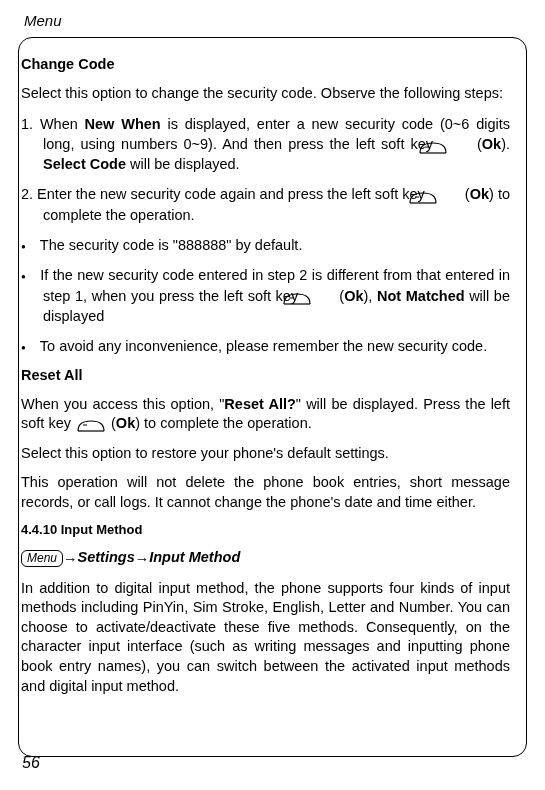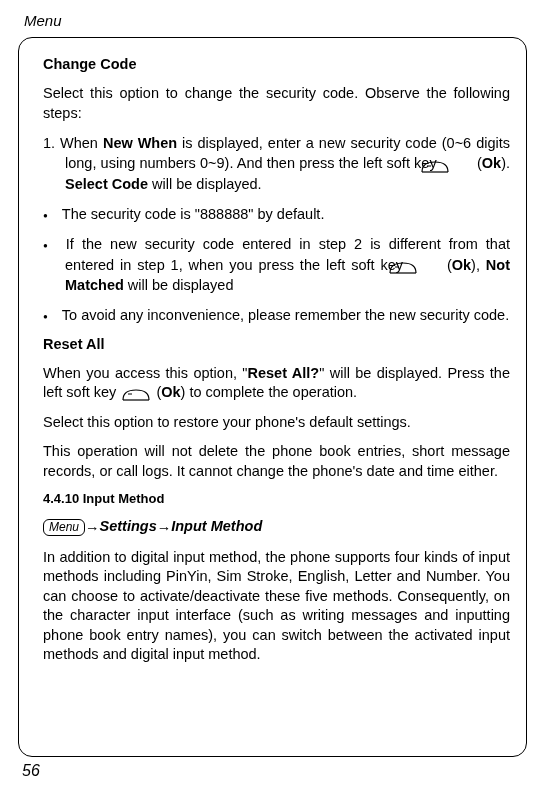--- a/index.html
+++ b/index.html
@@ -14,21 +14,21 @@
   }
   .header-title {
     font-style: italic;
     font-size: 15px;
     margin-bottom: 8px;
     margin-left: 6px;
   }
   .frame {
     border: 1.5px solid #000;
     border-radius: 14px;
-    padding: 18px 16px 18px 24px;
+    padding: 18px 16px 18px 2px;
     height: 720px;
   }
   .section-heading {
     font-weight: bold;
     font-size: 14.5px;
     margin-bottom: 12px;
   }
   .para {
     font-size: 14.5px;
     line-height: 1.35;
@@ -79,21 +79,21 @@
     margin-top: 6px;
     margin-bottom: 12px;
   }
   .nav-line {
     font-size: 14.5px;
     margin-bottom: 12px;
     font-style: italic;
   }
   .page-number {
     position: absolute;
-    bottom: 10px;
+    bottom: 18px;
     left: 22px;
     font-style: italic;
     font-size: 16px;
   }
   b { font-weight: bold; }
 </style>
 </head>
 <body>
 
 <div class="header-title">Menu</div>
@@ -105,20 +105,27 @@
   <div class="para">Select this option to change the security code. Observe the following steps:</div>
 
   <div class="ol-item">
     <span>1.  When </span><b>New When</b><span> is displayed, enter a new security code (0~6 digits long, using numbers 0~9). And then press the left soft key </span><span class="softkey-icon"><svg viewBox="0 0 28 13">
           <path d="M1 12 Q1 2 14 2 Q27 2 27 12" fill="none" stroke="#000" stroke-width="1.2"></path>
           <line x1="1" y1="12" x2="27" y2="12" stroke="#000" stroke-width="1.2"></line>
           <line x1="6" y1="6" x2="10" y2="6" stroke="#000" stroke-width="1"></line>
         </svg></span><span> (</span><b>Ok</b><span>). </span><b>Select Code</b><span> will be displayed.</span>
   </div>
 
+  <div class="ol-item">
+    <span>2.  Enter the new security code again and press the left soft key </span><span class="softkey-icon"><svg viewBox="0 0 28 13">
+          <path d="M1 12 Q1 2 14 2 Q27 2 27 12" fill="none" stroke="#000" stroke-width="1.2"></path>
+          <line x1="1" y1="12" x2="27" y2="12" stroke="#000" stroke-width="1.2"></line>
+          <line x1="6" y1="6" x2="10" y2="6" stroke="#000" stroke-width="1"></line>
+        </svg></span><span> (</span><b>Ok</b><span>) to complete the operation.</span>
+  </div>
 
   <div class="bullet-item">
     <span class="bullet"></span><span>The security code is "888888" by default.</span>
   </div>
 
   <div class="bullet-item">
     <span class="bullet"></span><span>If the new security code entered in step 2 is different from that entered in step 1, when you press the left soft key </span><span class="softkey-icon"><svg viewBox="0 0 28 13">
           <path d="M1 12 Q1 2 14 2 Q27 2 27 12" fill="none" stroke="#000" stroke-width="1.2"></path>
           <line x1="1" y1="12" x2="27" y2="12" stroke="#000" stroke-width="1.2"></line>
           <line x1="6" y1="6" x2="10" y2="6" stroke="#000" stroke-width="1"></line>

